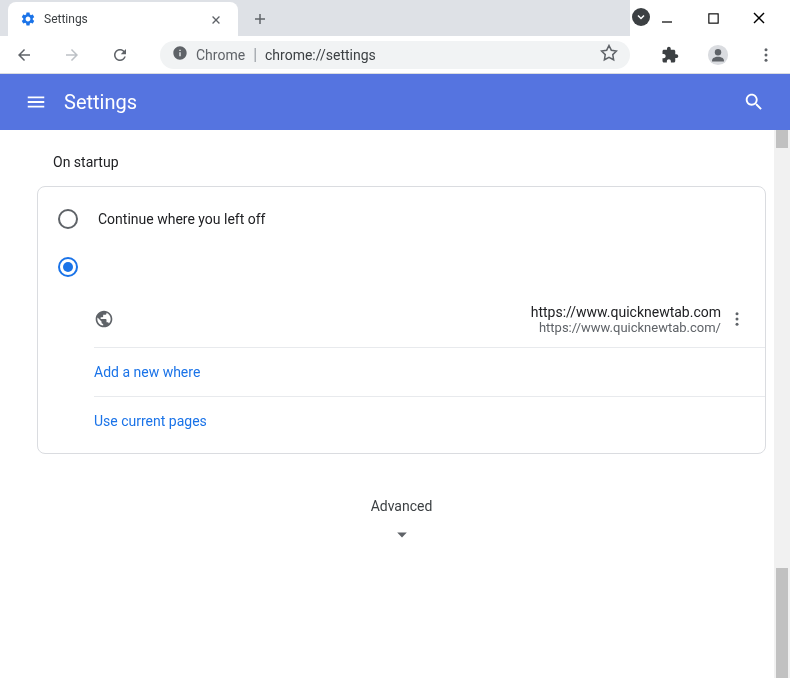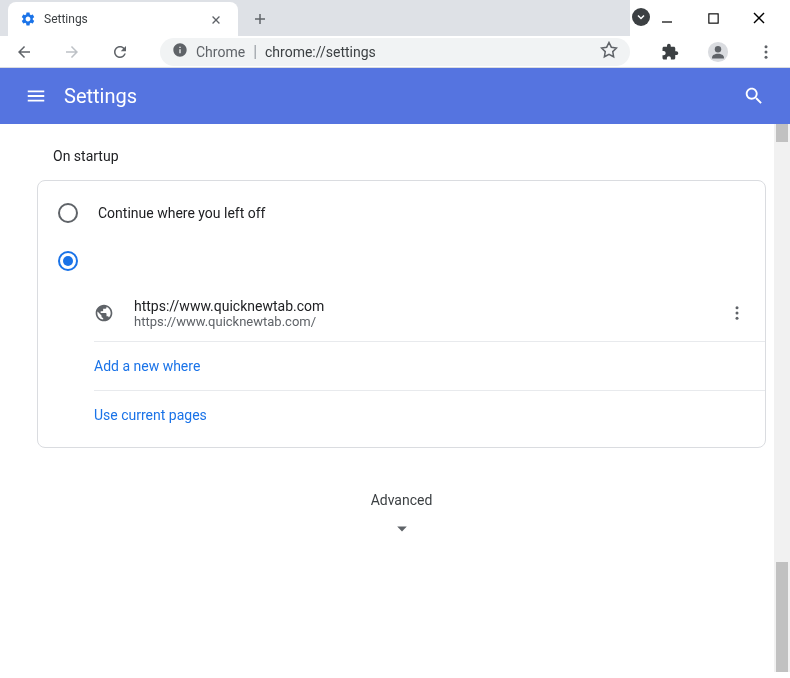--- a/index.html
+++ b/index.html
@@ -13,21 +13,21 @@
 .tab-strip { height: 36px; display: flex; align-items: flex-end; background: #dee1e6; padding-left: 8px; position: absolute; top: 0; left: 0; right: 160px; }
 .tab { background: #fff; height: 34px; min-width: 230px; border-radius: 8px 8px 0 0; display: flex; align-items: center; padding: 0 12px; gap: 8px; position: relative; }
 .tab-favicon { width: 16px; height: 16px; color: #1a73e8; }
 .tab-title { font-size: 12px; color: #3c4043; flex: 1; }
 .tab-close { width: 16px; height: 16px; color: #5f6368; cursor: pointer; }
 .new-tab { width: 28px; height: 28px; display: flex; align-items: center; justify-content: center; margin-left: 8px; margin-bottom: 3px; cursor: pointer; color: #5f6368; }
 .tab-strip-right { position: absolute; top: 8px; right: 140px; }
 .chevron-circle { width: 18px; height: 18px; background: #3c4043; border-radius: 50%; display: flex; align-items: center; justify-content: center; }
 
 
-.toolbar { height: 32px; background: #fff; display: flex; align-items: center; padding: 0 8px; gap: 16px; border-bottom: 1px solid #dadce0; }
+.toolbar { height: 38px; background: #fff; display: flex; align-items: center; padding: 0 8px; gap: 16px; border-bottom: 1px solid #dadce0; }
 .nav-btn { width: 32px; height: 32px; display: flex; align-items: center; justify-content: center; color: #5f6368; cursor: pointer; border-radius: 50%; }
 .nav-btn.disabled { color: #bdc1c6; }
 .omnibox { flex: 1; height: 28px; background: #f1f3f4; border-radius: 14px; display: flex; align-items: center; padding: 0 12px; gap: 8px; margin: 0 8px; }
 .omnibox-icon { color: #5f6368; }
 .omnibox-prefix { color: #5f6368; font-size: 14px; }
 .omnibox-divider { color: #9aa0a6; }
 .omnibox-url { color: #3c4043; font-size: 14px; flex: 1; }
 .omnibox-star { color: #5f6368; cursor: pointer; }
 .toolbar-icon { width: 32px; height: 32px; display: flex; align-items: center; justify-content: center; color: #5f6368; cursor: pointer; }
 
@@ -46,21 +46,21 @@
 .section-title { font-size: 14px; color: #202124; margin-bottom: 16px; padding-left: 16px; }
 .card { background: #fff; border: 1px solid #dadce0; border-radius: 8px; padding: 8px 0; margin-bottom: 24px; }
 .radio-row { display: flex; align-items: center; padding: 14px 20px; gap: 20px; cursor: pointer; }
 .radio { width: 20px; height: 20px; border: 2px solid #5f6368; border-radius: 50%; position: relative; flex-shrink: 0; }
 .radio.selected { border-color: #1a73e8; }
 .radio.selected::after { content: ''; position: absolute; top: 3px; left: 3px; width: 10px; height: 10px; background: #1a73e8; border-radius: 50%; }
 .radio-label { font-size: 14px; color: #202124; }
 .page-list { padding-left: 56px; }
 .page-item { display: flex; align-items: center; padding: 12px 0; border-bottom: 1px solid #e8eaed; }
 .page-icon { width: 20px; height: 20px; color: #5f6368; margin-right: 20px; flex-shrink: 0; }
-.page-text { flex: 1; }
+.page-text { flex: 1; text-align: right; }
 .page-url-main { font-size: 14px; color: #202124; }
 .page-url-sub { font-size: 13px; color: #5f6368; }
 .page-menu { width: 32px; height: 32px; display: flex; align-items: center; justify-content: center; color: #5f6368; cursor: pointer; margin-right: 12px; }
 .link-row { padding: 16px 0; font-size: 14px; color: #1a73e8; cursor: pointer; border-bottom: 1px solid #e8eaed; }
 .link-row:last-child { border-bottom: none; }
 .advanced { display: flex; align-items: center; justify-content: center; gap: 12px; padding: 20px 0 40px; cursor: pointer; flex-direction: column; }
 .advanced-label { font-size: 14px; color: #3c4043; }
 .advanced-arrow { color: #5f6368; }
 
 

